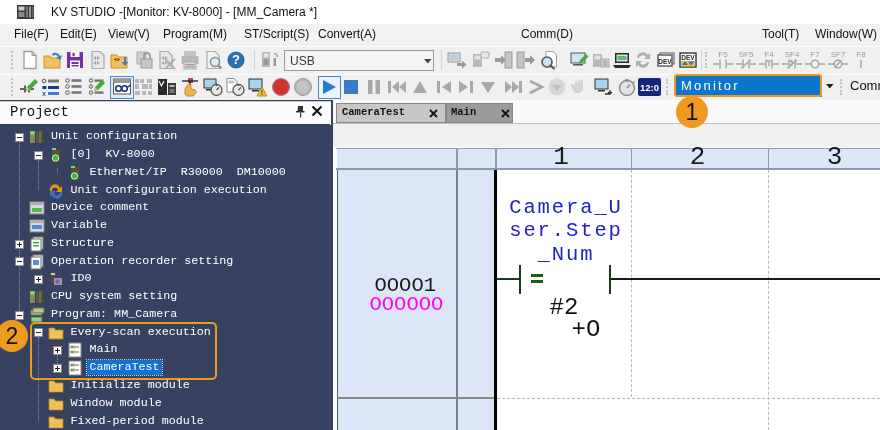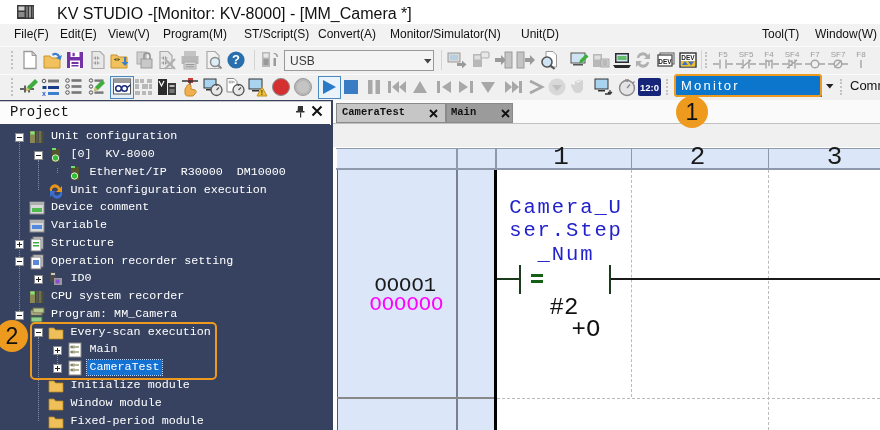--- a/index.html
+++ b/index.html
@@ -2,21 +2,21 @@
 <html><head>
 <meta charset="utf-8">
 <style>
 html,body{margin:0;padding:0;}
 body{width:880px;height:430px;overflow:hidden;position:relative;background:#f0f0f0;
  font-family:"Liberation Sans",sans-serif;}
 .abs{position:absolute;}
 .mono{font-family:"Liberation Mono",monospace;}
 
 #titlebar{left:0;top:0;width:880px;height:24px;background:#ffffff;}
-#titletext{left:57px;top:5px;font-size:16px;color:#111;}
+#titletext{left:51px;top:5px;font-size:12px;color:#111;}
 #menubar{left:0;top:24px;width:880px;height:22px;background:#f2f2f2;font-size:12px;color:#111;}
 .mi{position:absolute;top:3px;}
 #tb1{left:0;top:46px;width:880px;height:27px;background:#f0f0f0;border-top:1px solid #fbfbfb;}
 #tb2{left:0;top:74px;width:880px;height:26px;background:#f0f0f0;border-top:1px solid #fbfbfb;}
 .grip{position:absolute;width:2px;border-left:2px dotted #c2c2c2;}
 .sep{position:absolute;width:1px;background:#d4d4d4;}
 .ic{position:absolute;width:20px;height:20px;}
 
 #projpanel{left:0;top:100px;width:333px;height:330px;background:#36425f;}
 #projhead{left:0;top:101px;width:331px;height:23px;background:#fcfcfc;border-top:1px solid #c8c8c8;}
@@ -58,22 +58,21 @@
     <rect x="15" y="2.5" width="1.5" height="11" fill="#666"></rect>
 </svg>
 
 <div class="abs" id="menubar">
 <span class="mi" style="left:14px">File(F)</span>
 <span class="mi" style="left:60px">Edit(E)</span>
 <span class="mi" style="left:108px">View(V)</span>
 <span class="mi" style="left:163px">Program(M)</span>
 <span class="mi" style="left:244px">ST/Script(S)</span>
 <span class="mi" style="left:318px">Convert(A)</span>
-<span class="mi" style="left:390px">Monitor/Simulator(N)</span>
-<span class="mi" style="left:521px">Unit(D)</span>
+<span class="mi" style="left:521px">Comm(D)</span>
 <span class="mi" style="left:762px">Tool(T)</span>
 <span class="mi" style="left:815px">Window(W)</span>
 </div>
 
 <div class="abs" id="tb1"></div>
 <div class="grip" style="left:11px;top:51px;height:18px"></div>
 <div id="r1icons">
  <svg class="ic" style="left:20px;top:50px" viewBox="0 0 20 20">
       <path d="M4 1.5 h8 l4 4 V18.5 H4 Z" fill="#fff" stroke="#9a9a9a" stroke-width="1.3"></path>
       <path d="M12 1.5 l4 4 h-4 Z" fill="#d8d8d8" stroke="#9a9a9a"></path>
@@ -461,21 +460,21 @@
       <rect x="7.5" y="8.5" width="4" height="4" fill="#8a4ad8"></rect>
     </svg>
  <div class="trow" style="left:70.5px;top:271px">ID0</div>
  <svg class="ticon" style="left:29px;top:289px" viewBox="0 0 16 16">
       <rect x="1" y="2" width="5" height="12" fill="#8a8756"></rect>
       <rect x="1.5" y="2.5" width="4" height="3" fill="#7ee87e"></rect>
       <rect x="7" y="2" width="2.5" height="12" fill="#5a5a40"></rect>
       <rect x="10" y="2" width="2.5" height="12" fill="#6e6e50"></rect>
       <rect x="13" y="2" width="2" height="12" fill="#4a4a36"></rect>
     </svg>
- <div class="trow" style="left:51px;top:289px">CPU system recorder</div>
+ <div class="trow" style="left:51px;top:289px">CPU system setting</div>
  <div class="exp" style="left:15px;top:310.5px"></div>
  <svg class="ticon" style="left:29px;top:306.5px" viewBox="0 0 16 16">
       <rect x="2" y="3" width="11" height="5" fill="#cfd4a8" stroke="#6a6a4a"></rect>
       <rect x="4" y="1" width="11" height="5" fill="#b8c890" stroke="#6a6a4a"></rect>
       <rect x="2" y="10" width="11" height="5" fill="#8fd08f" stroke="#4a6a4a"></rect>
     </svg>
  <div class="trow" style="left:51px;top:306.5px">Program: MM_Camera</div>
  <div class="exp" style="left:34px;top:328px"></div>
  <svg class="ticon" style="left:48px;top:324.5px" viewBox="0 0 16 16">
       <path d="M1 3 h5 l1.5 2 H15 v9 H1 Z" fill="#efc05a" stroke="#b88a20" stroke-width="0.8"></path>

